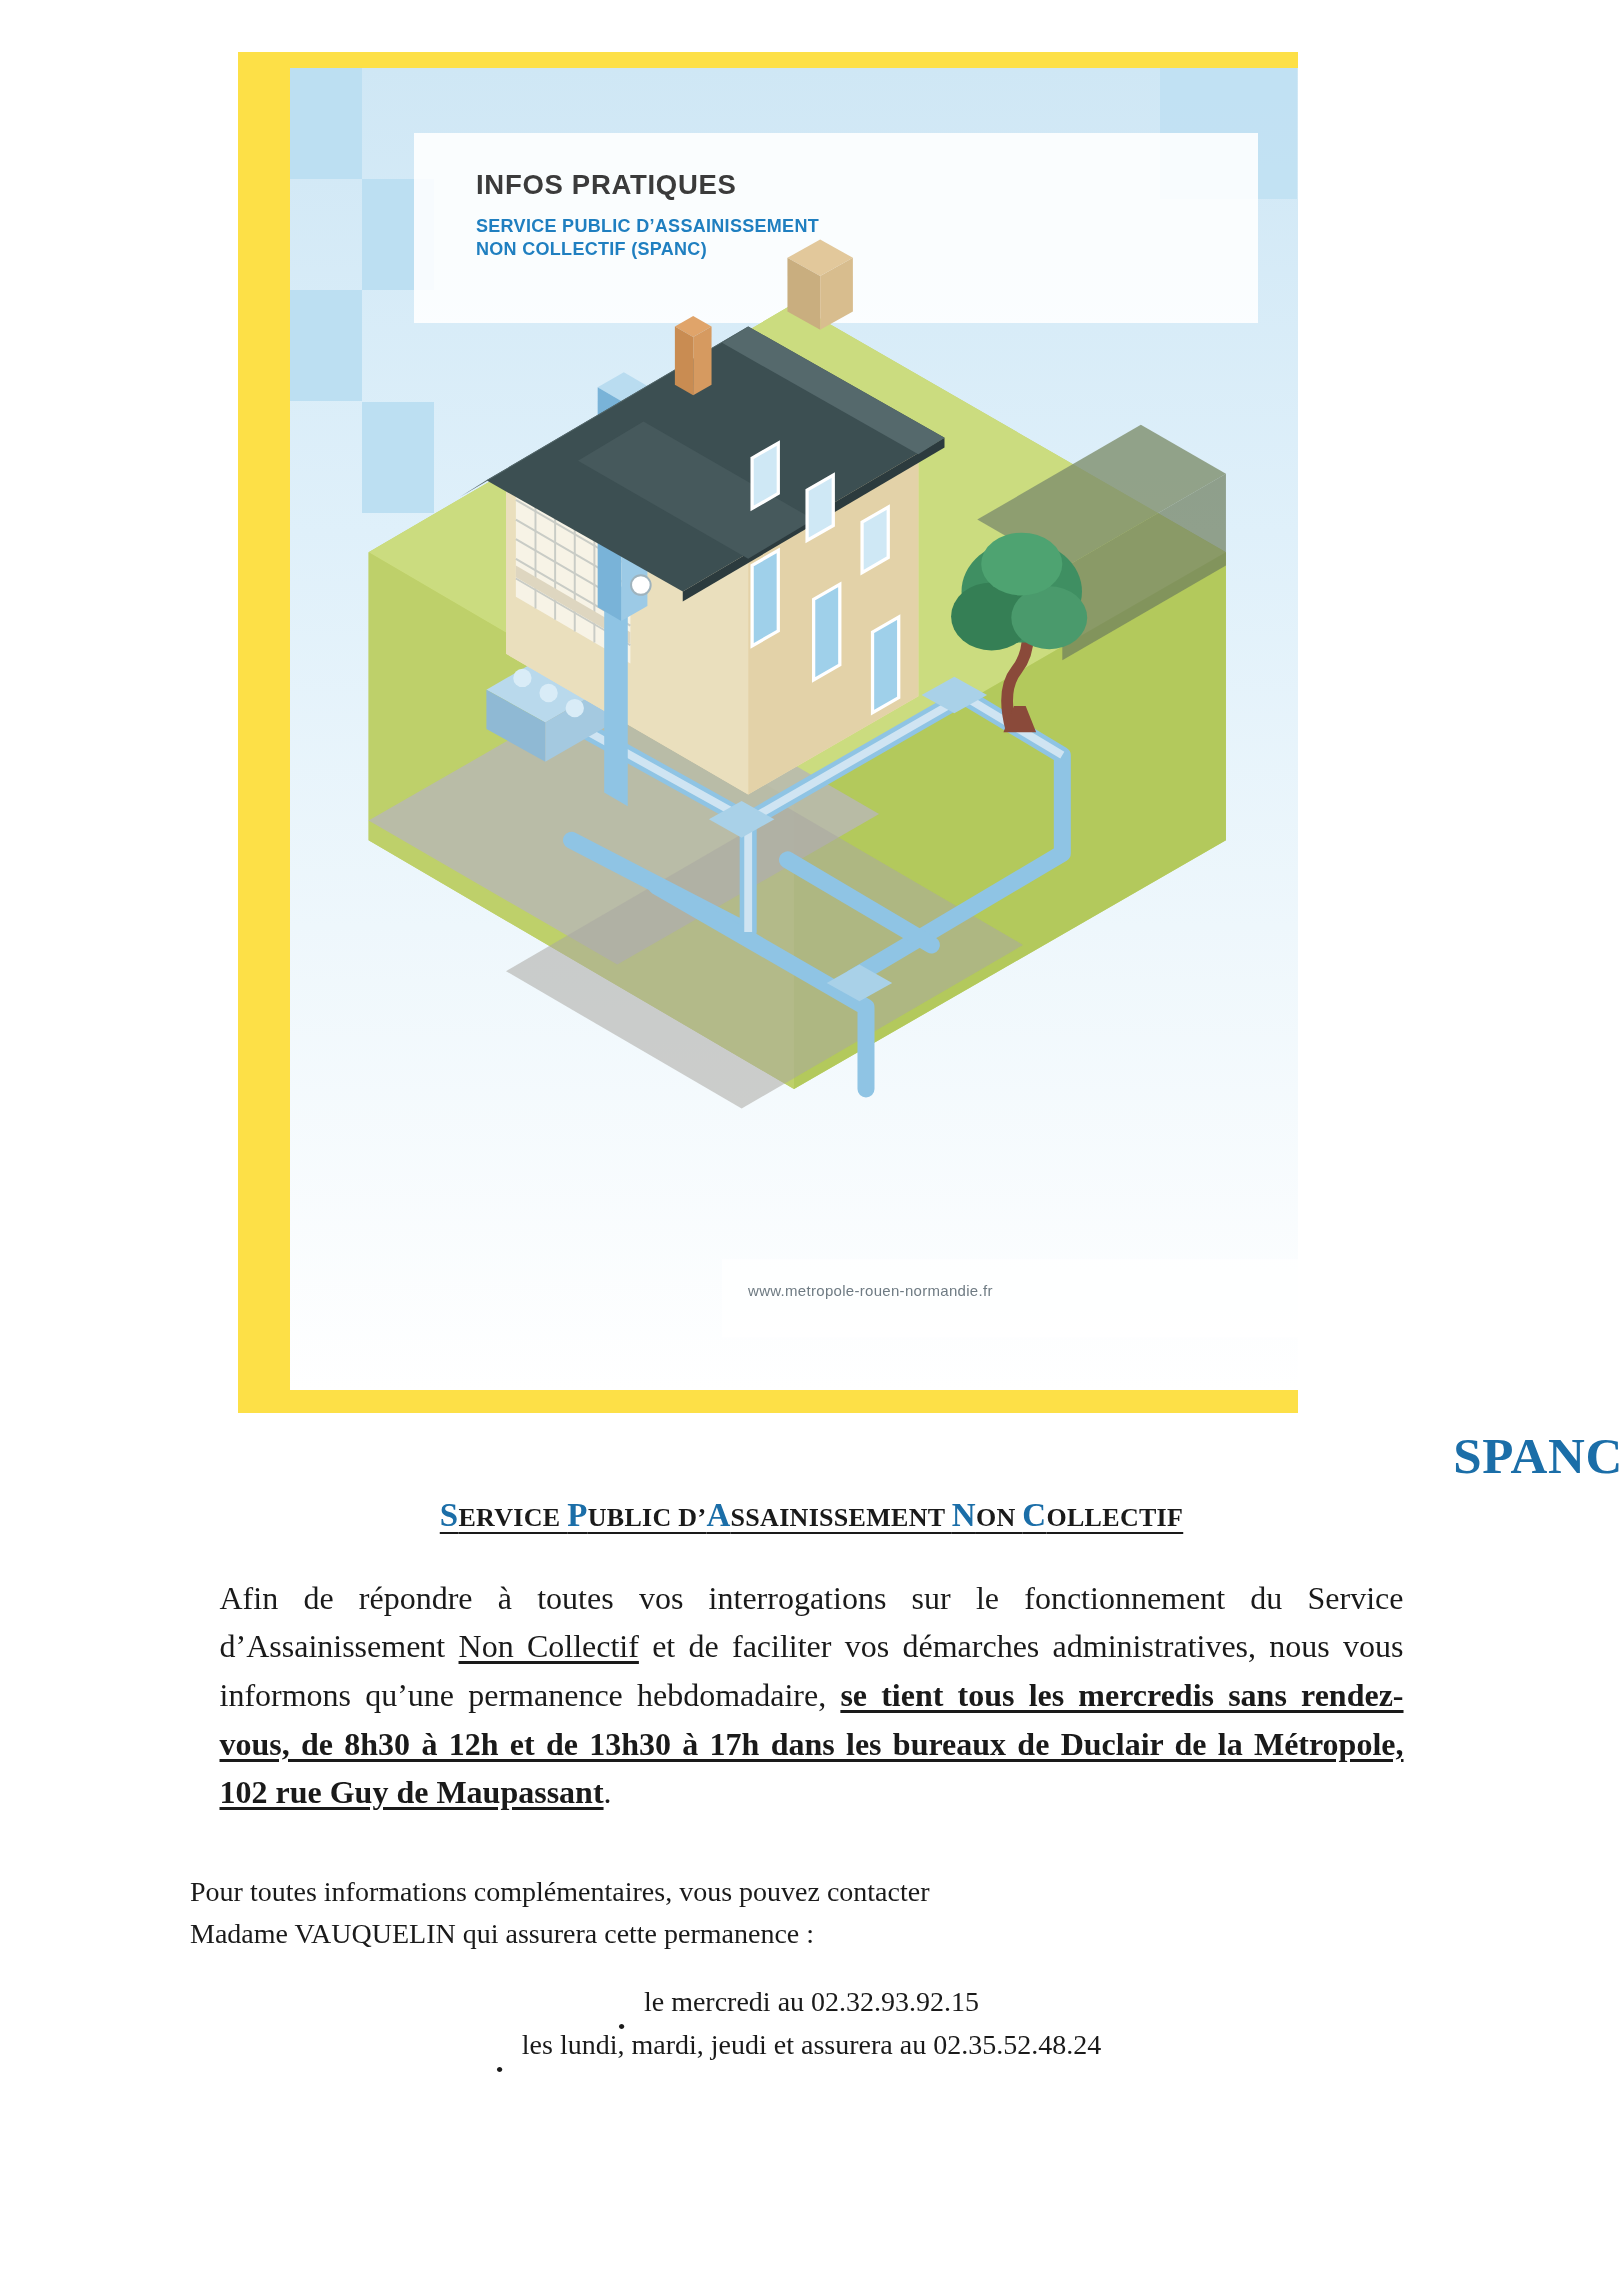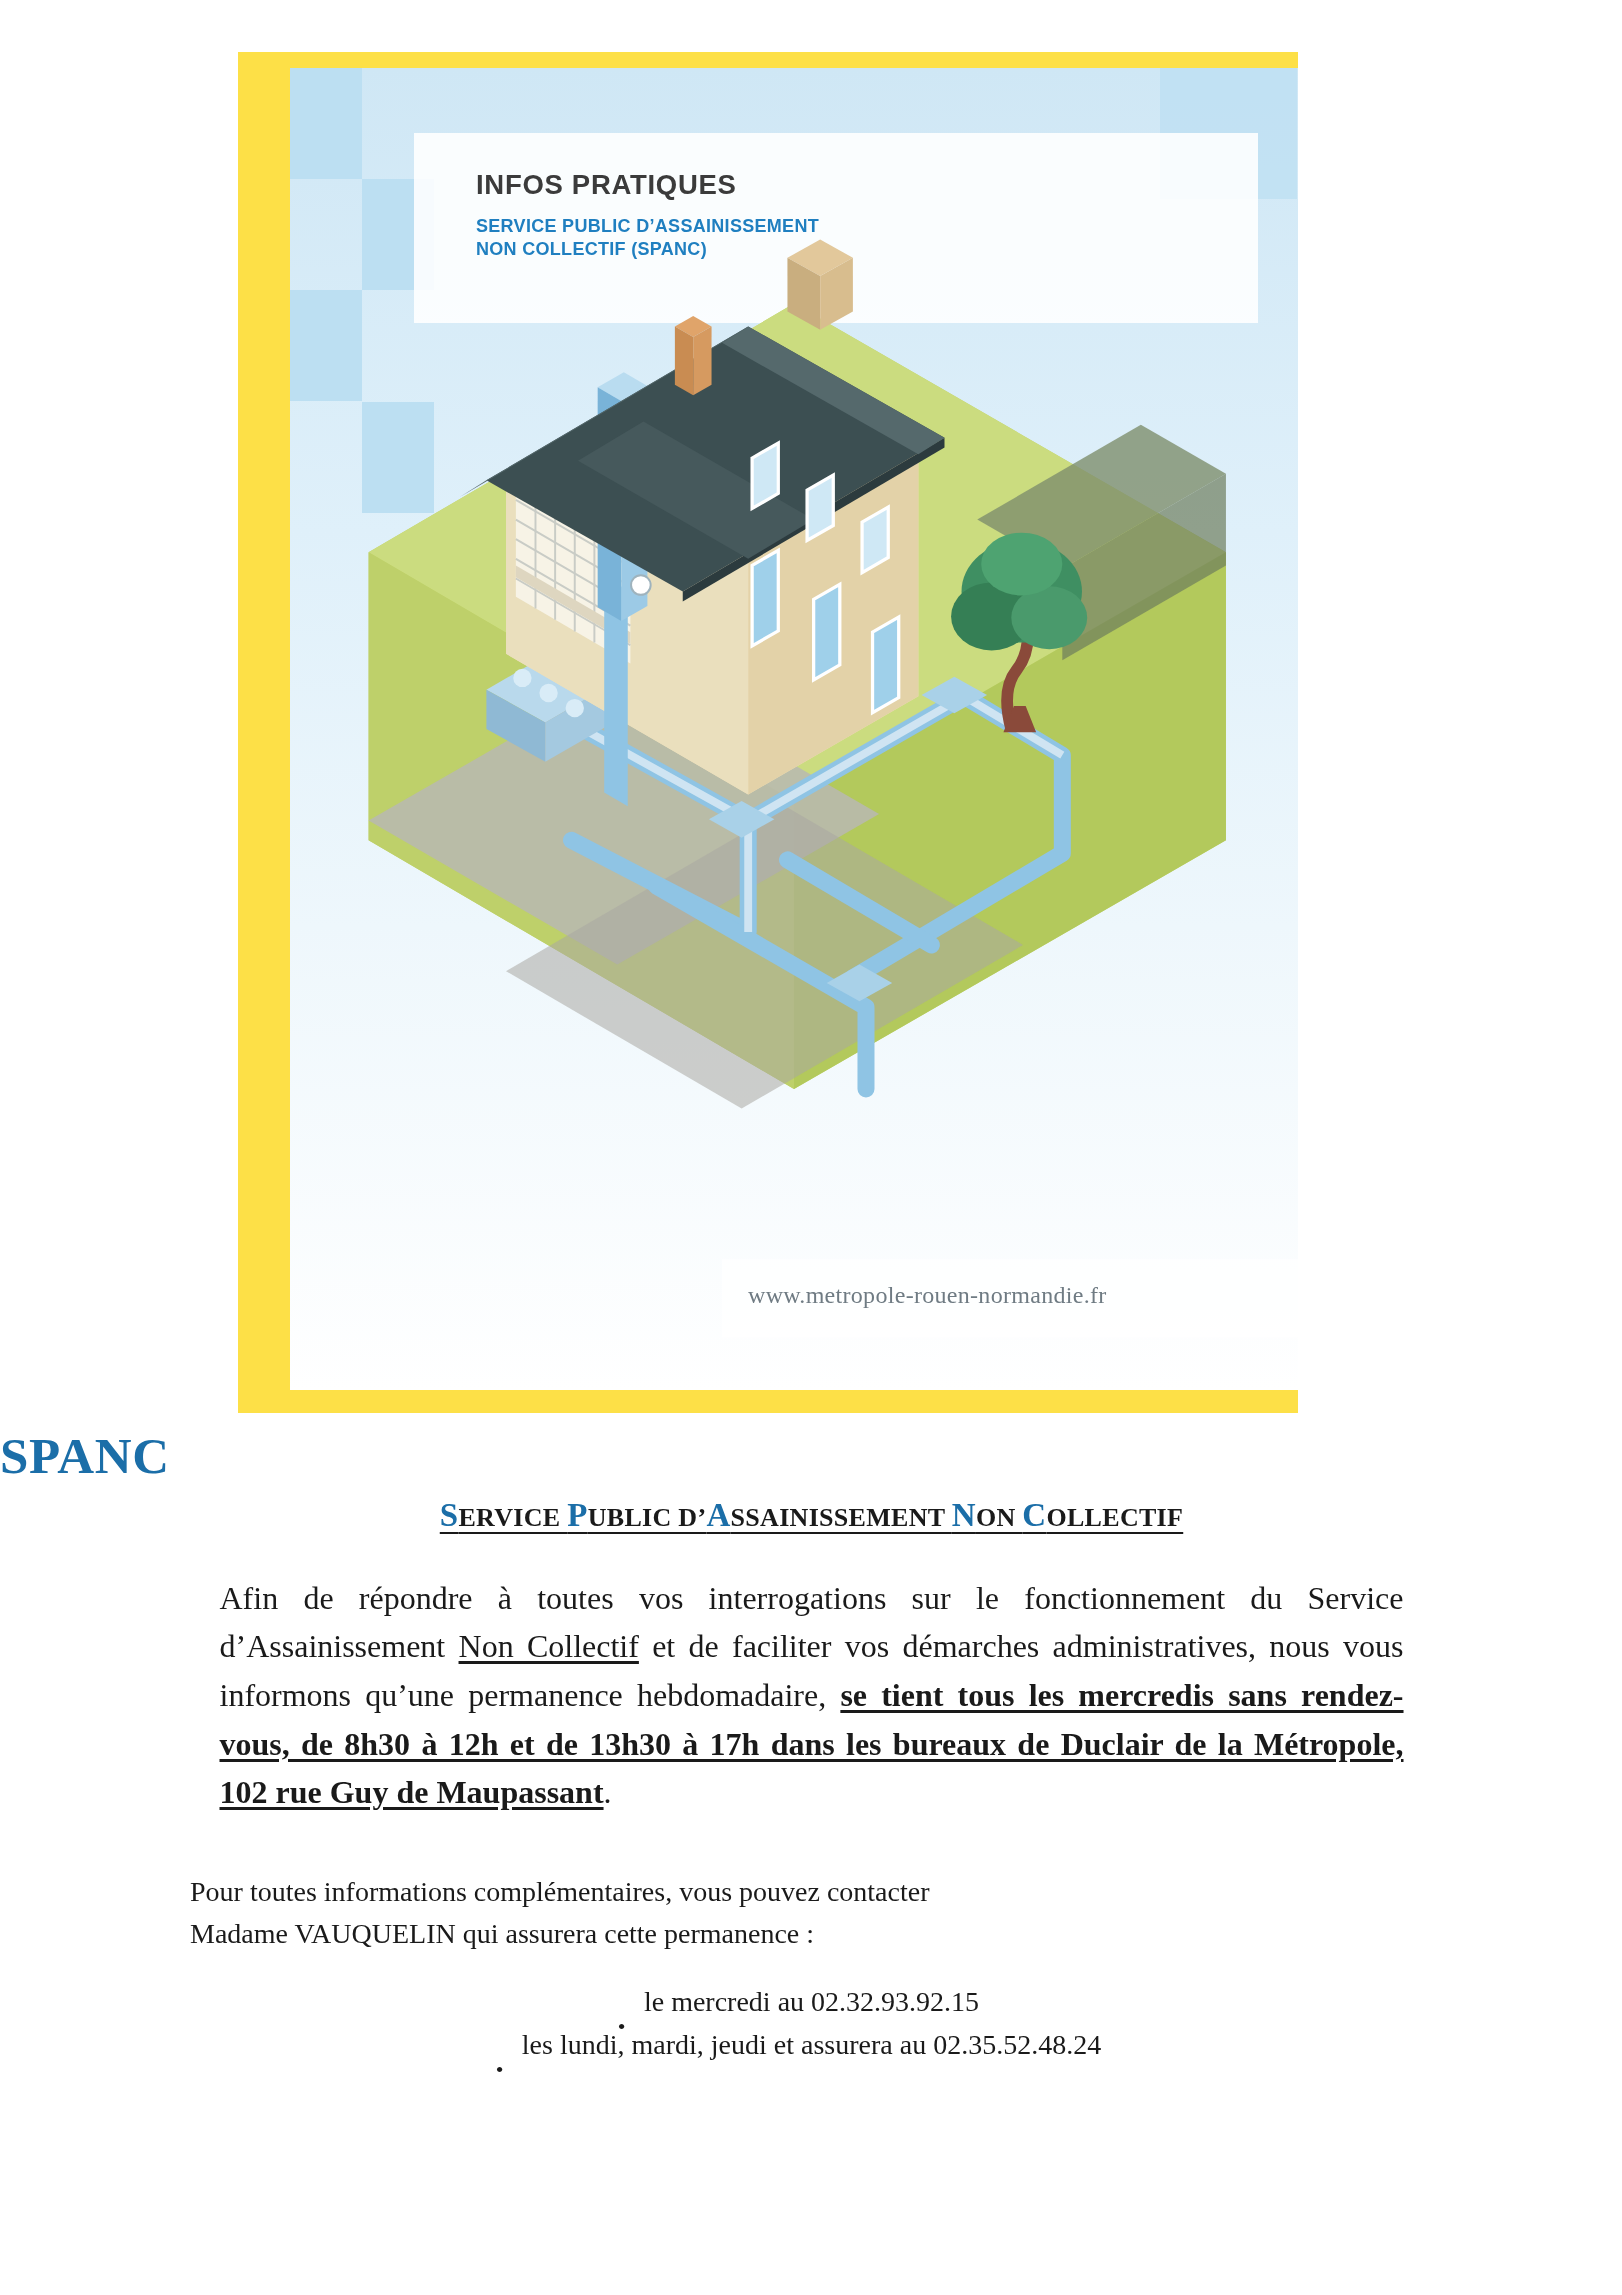--- a/index.html
+++ b/index.html
@@ -85,35 +85,35 @@
     color: #1f7fc0;
   }
 
   
   .illus { position: absolute; left: 0; top: 0; width: 1008px; height: 1322px; }
 
   .url-strip {
     position: absolute;
     left: 458px;
     top: 1214px;
-    font-family: Liberation Serif, serif;
-    font-size: 24px;
+    font-family: Liberation Sans, sans-serif;
+    font-size: 15px;
     color: #6f7b83;
     letter-spacing: 0.3px;
   }
 
   
   .doc-body {
     position: absolute;
     left: 0;
     top: 1427px;
     width: 1623px;
   }
   .spanc-title {
-    text-align: left;
+    text-align: right;
     font-size: 51px;
     font-weight: 700;
     color: #1b6ea8;
     letter-spacing: 0.7px;
     font-family: "Liberation Serif", serif;
   }
   .spanc-sub {
     text-align: center;
     font-size: 26px;
     font-weight: 700;

